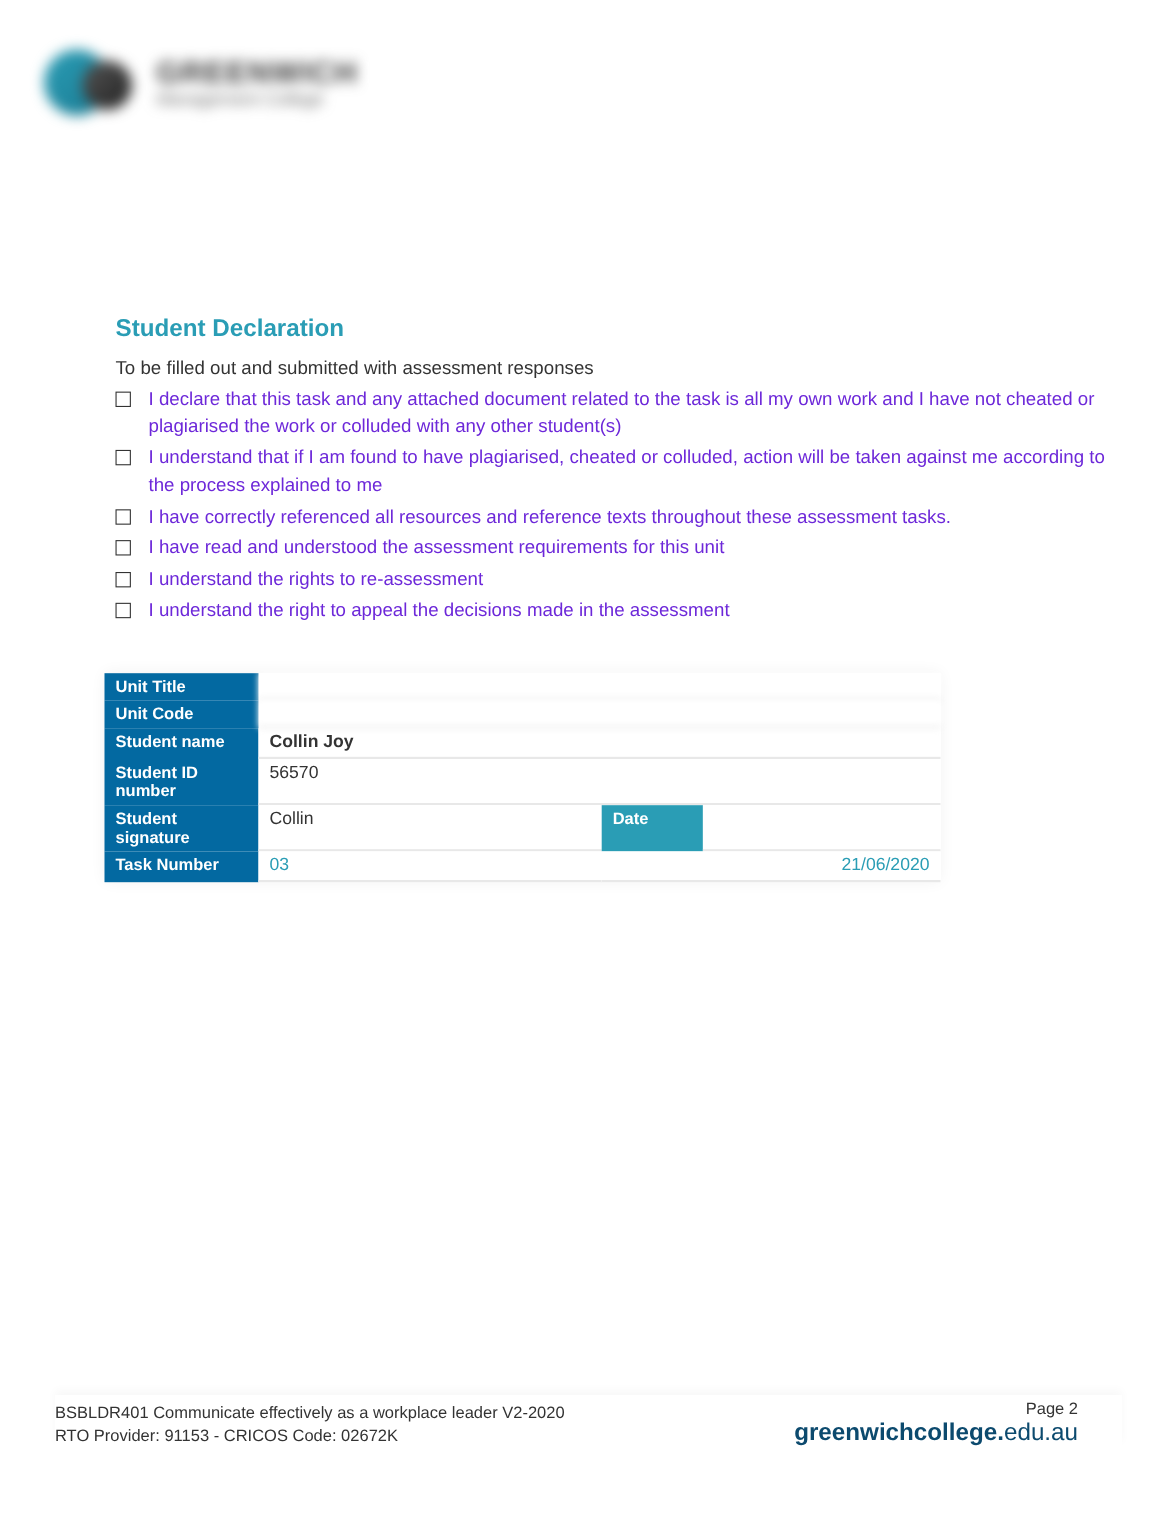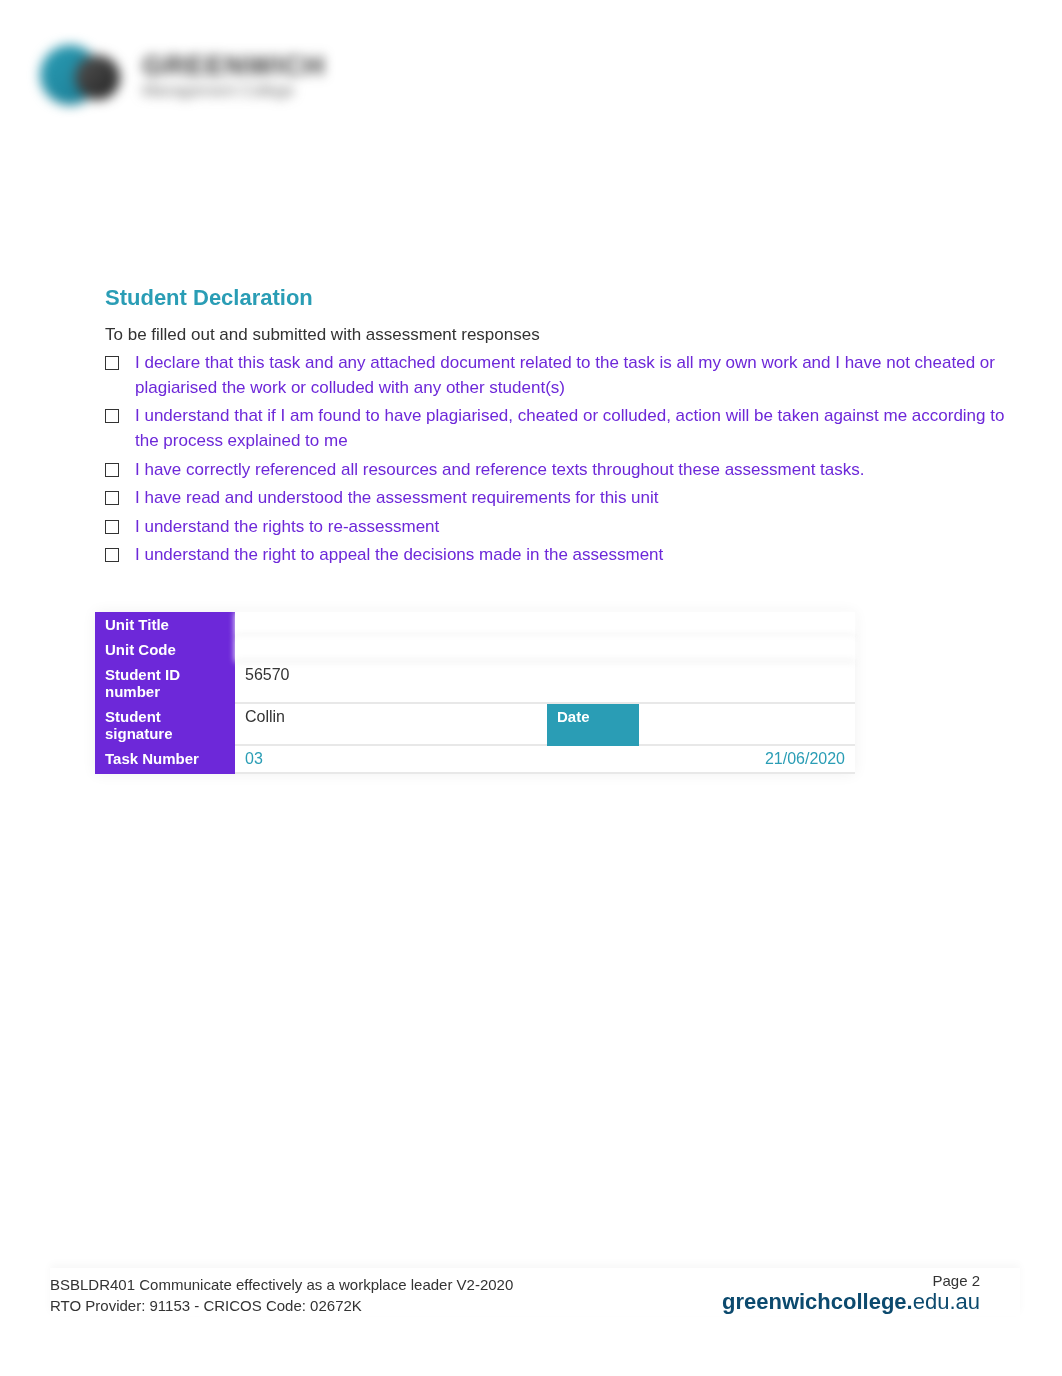--- a/index.html
+++ b/index.html
@@ -105,21 +105,21 @@
       margin-left: -10px;
       width: 760px;
       border-spacing: 0;
       box-shadow: 0 0 14px rgba(0,0,0,0.06);
     }
     .info-table td {
       padding: 4px 10px;
       vertical-align: top;
     }
     .label-cell {
-      background: #6d28d9;
+      background: #0369a1;
       color: #fff;
       font-weight: bold;
       font-size: 15px;
       width: 140px;
     }
     .value-cell {
       background: #fff;
       font-size: 16px;
       color: #333;
       border-bottom: 2px solid #e8e8e8;
@@ -226,20 +226,24 @@
     <tbody>
         <tr>
       <td class="label-cell">Unit Title</td>
       <td class="value-cell blurred" colspan="3"></td>
     </tr>
     <tr>
       <td class="label-cell">Unit Code</td>
       <td class="value-cell blurred" colspan="3"></td>
     </tr>
     <tr>
+      <td class="label-cell" rowspan="1">Student name</td>
+      <td class="value-cell value-bold" colspan="3">Collin Joy</td>
+    </tr>
+    <tr>
       <td class="label-cell">Student ID number</td>
       <td class="value-cell" colspan="3">56570</td>
     </tr>
     <tr>
       <td class="label-cell">Student signature</td>
       <td class="value-cell" style="width:312px">Collin</td>
       <td class="date-label" style="width:92px">Date</td>
       <td class="value-cell"></td>
     </tr>
     <tr>

